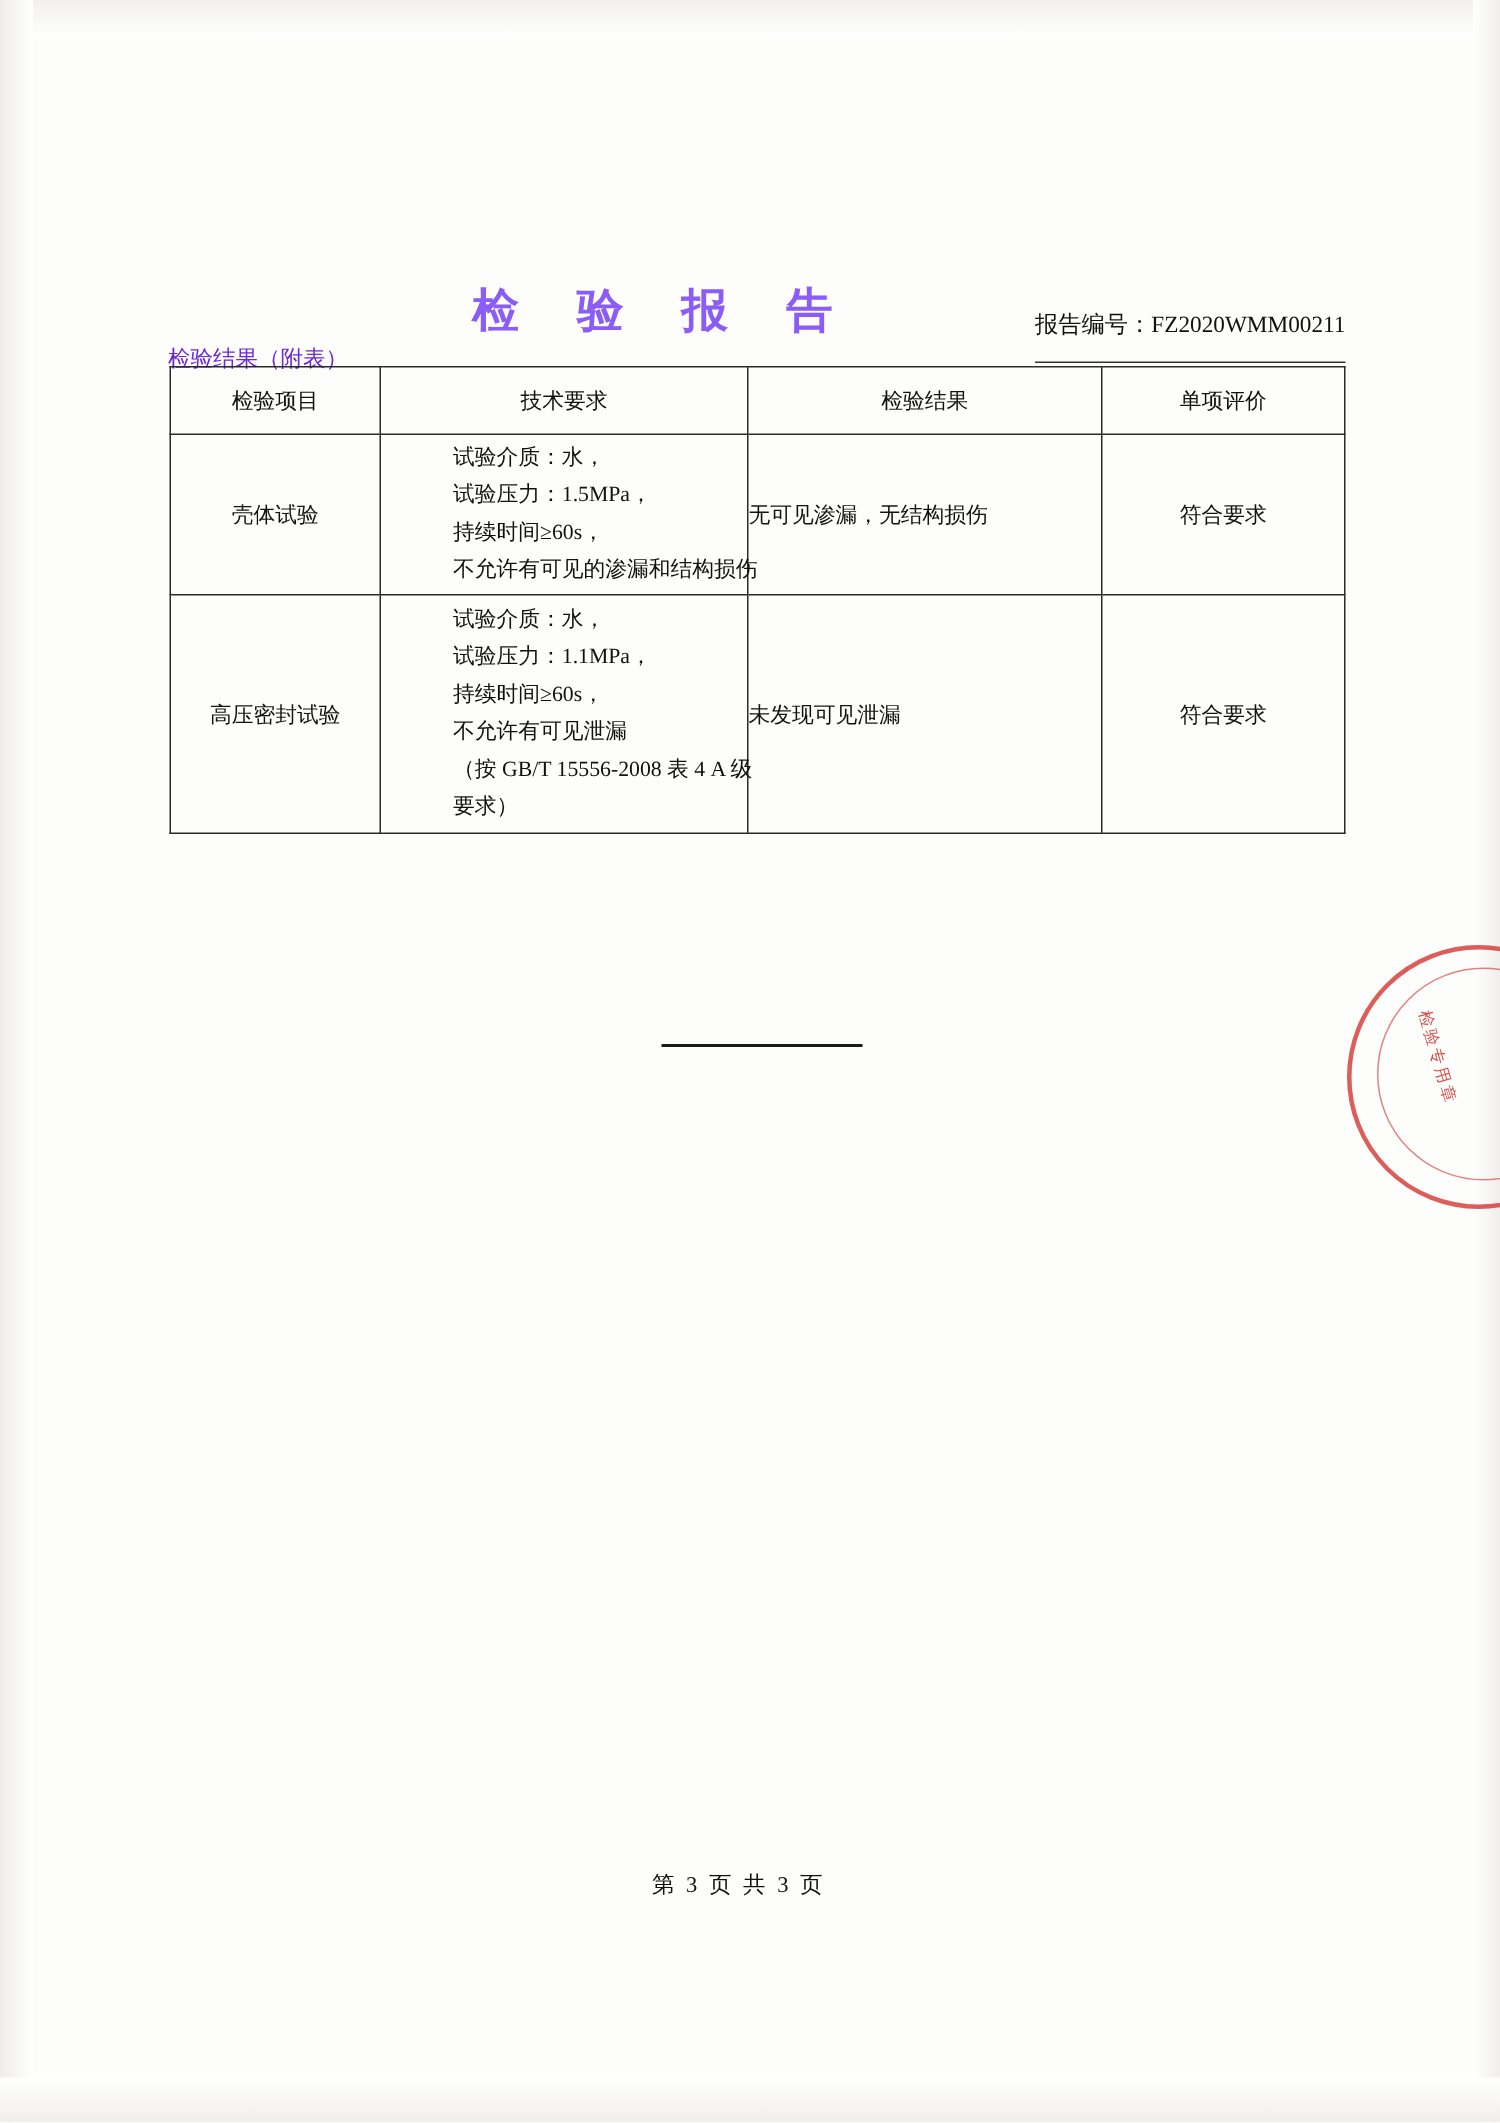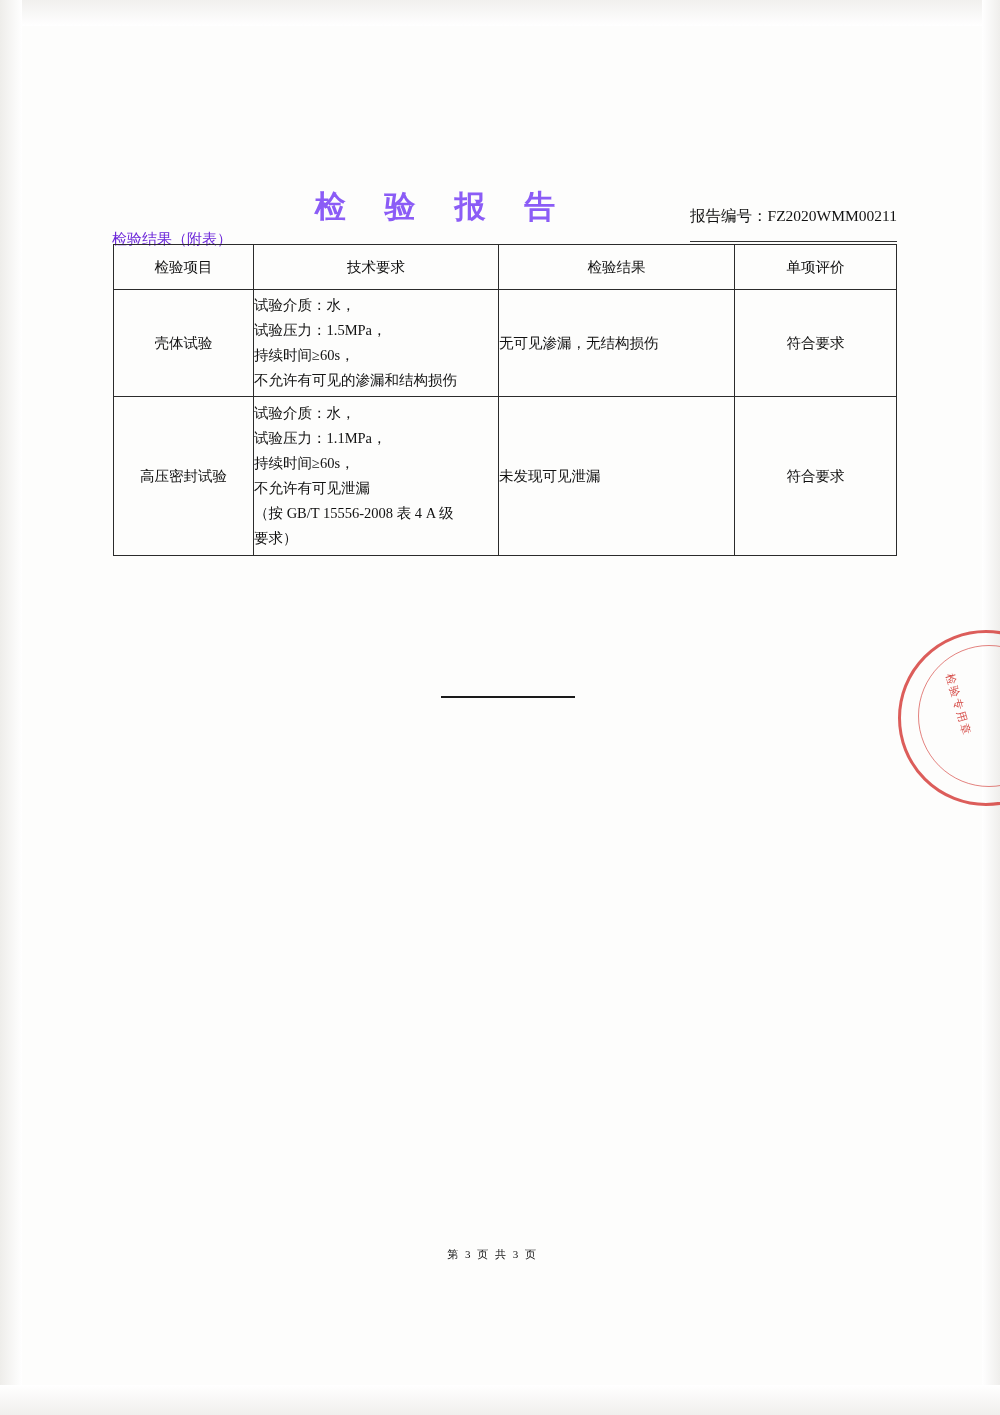--- a/index.html
+++ b/index.html
@@ -111,38 +111,38 @@
     padding: 6px 0 6px 16px;
     text-align: left;
   }
   .row-shell td { height: 106px; }
   .row-seal td  { height: 158px; }
   .row-note td  { height: 78px; }
   .cell-note {
     padding: 6px 0 6px 18px;
     text-align: left;
   }
-  .req-line { display: block; white-space: nowrap; }
+  .req-line { display: block; white-space: nowrap; margin-left: 48px; }
 
   .end-rule {
     position: absolute;
     top: 696px;
     left: 441px;
     width: 134px;
     height: 0;
     border-top: 2px solid #1a1a1a;
   }
 
   .page-footer {
     position: absolute;
     top: 1247px;
     left: 0;
     width: 985px;
     text-align: center;
-    font-size: 11px;
+    font-size: 15px;
     letter-spacing: 2px;
     color: #111;
   }
 
   
   .stamp {
     position: absolute;
     top: 630px;
     right: -74px;
     width: 170px;

